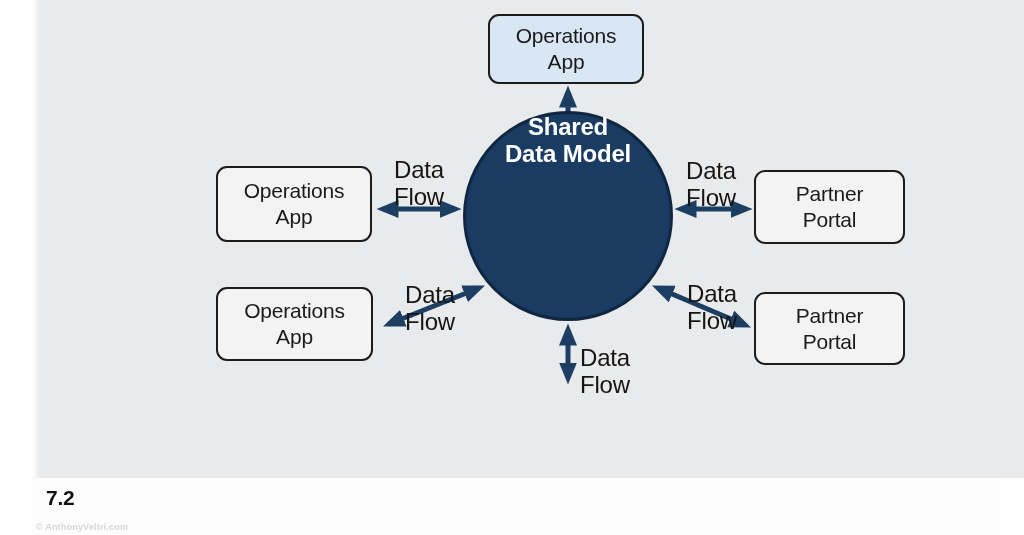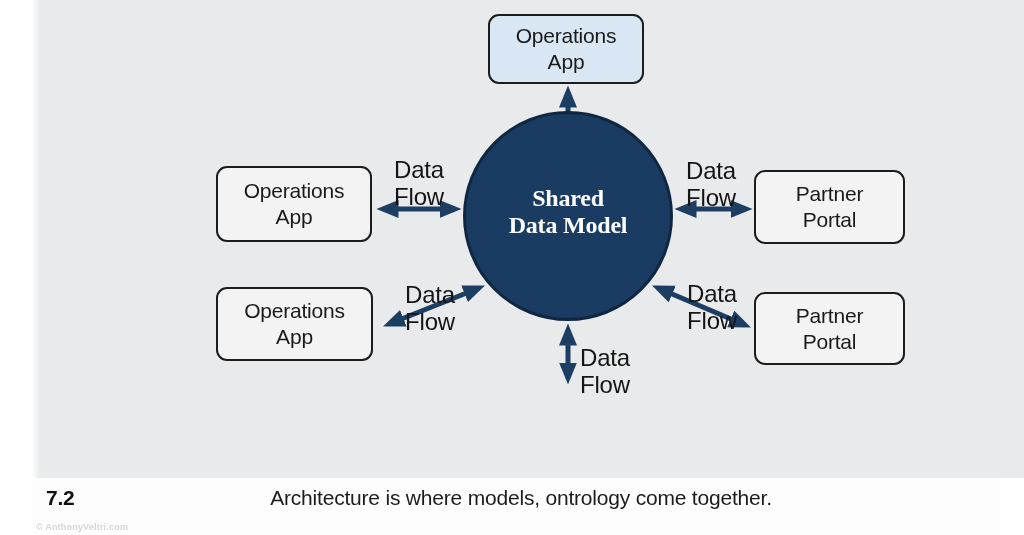--- a/index.html
+++ b/index.html
@@ -20,22 +20,22 @@
     background:#f3f3f4;color:#1a1a1a;
     display:flex;align-items:center;justify-content:center;text-align:center;
     font-size:21px;line-height:1.22;letter-spacing:-0.2px;
     white-space:pre-line;
   }
   .node.blue{background:#d9e6f4;}
   .circle{
     position:absolute;left:431px;top:111px;width:210px;height:210px;
     box-sizing:border-box;border-radius:50%;
     background:#1b3c62;border:3px solid #0f2740;
-    display:flex;flex-direction:column;justify-content:center;
-    text-align:center;padding:0 16px;font-family:Liberation Serif, serif;
+    display:flex;justify-content:center;
+    text-align:center;padding:0 16px;
   }
   .circle .title{
     color:#ffffff;font-weight:bold;font-size:24px;line-height:1.12;
     white-space:pre-line;letter-spacing:-0.2px;margin-bottom:9px;
   }
   .circle .subtitle{
     color:#dce8f6;font-size:18.5px;line-height:1.13;
     white-space:pre-line;letter-spacing:-0.2px;
   }
   .flow-label{
@@ -109,16 +109,15 @@
     <div class="flow-label" style="left:352px;top:282px;width:92px;">Data Flow</div>
 
     <div class="flow-label" style="left:634px;top:281px;width:92px;">Data Flow</div>
 
     <div class="flow-label" style="left:548px;top:345px;width:92px;text-align:left;">Data Flow</div>
 
   </div>
 
   <div class="footer">
     <div class="fig-num">7.2</div>
-    <div class="caption">Architecture is where models, ontrology come together.</div>
     <div class="watermark">© AnthonyVeltri.com</div>
   </div>
 </div>
 
 </body></html>

